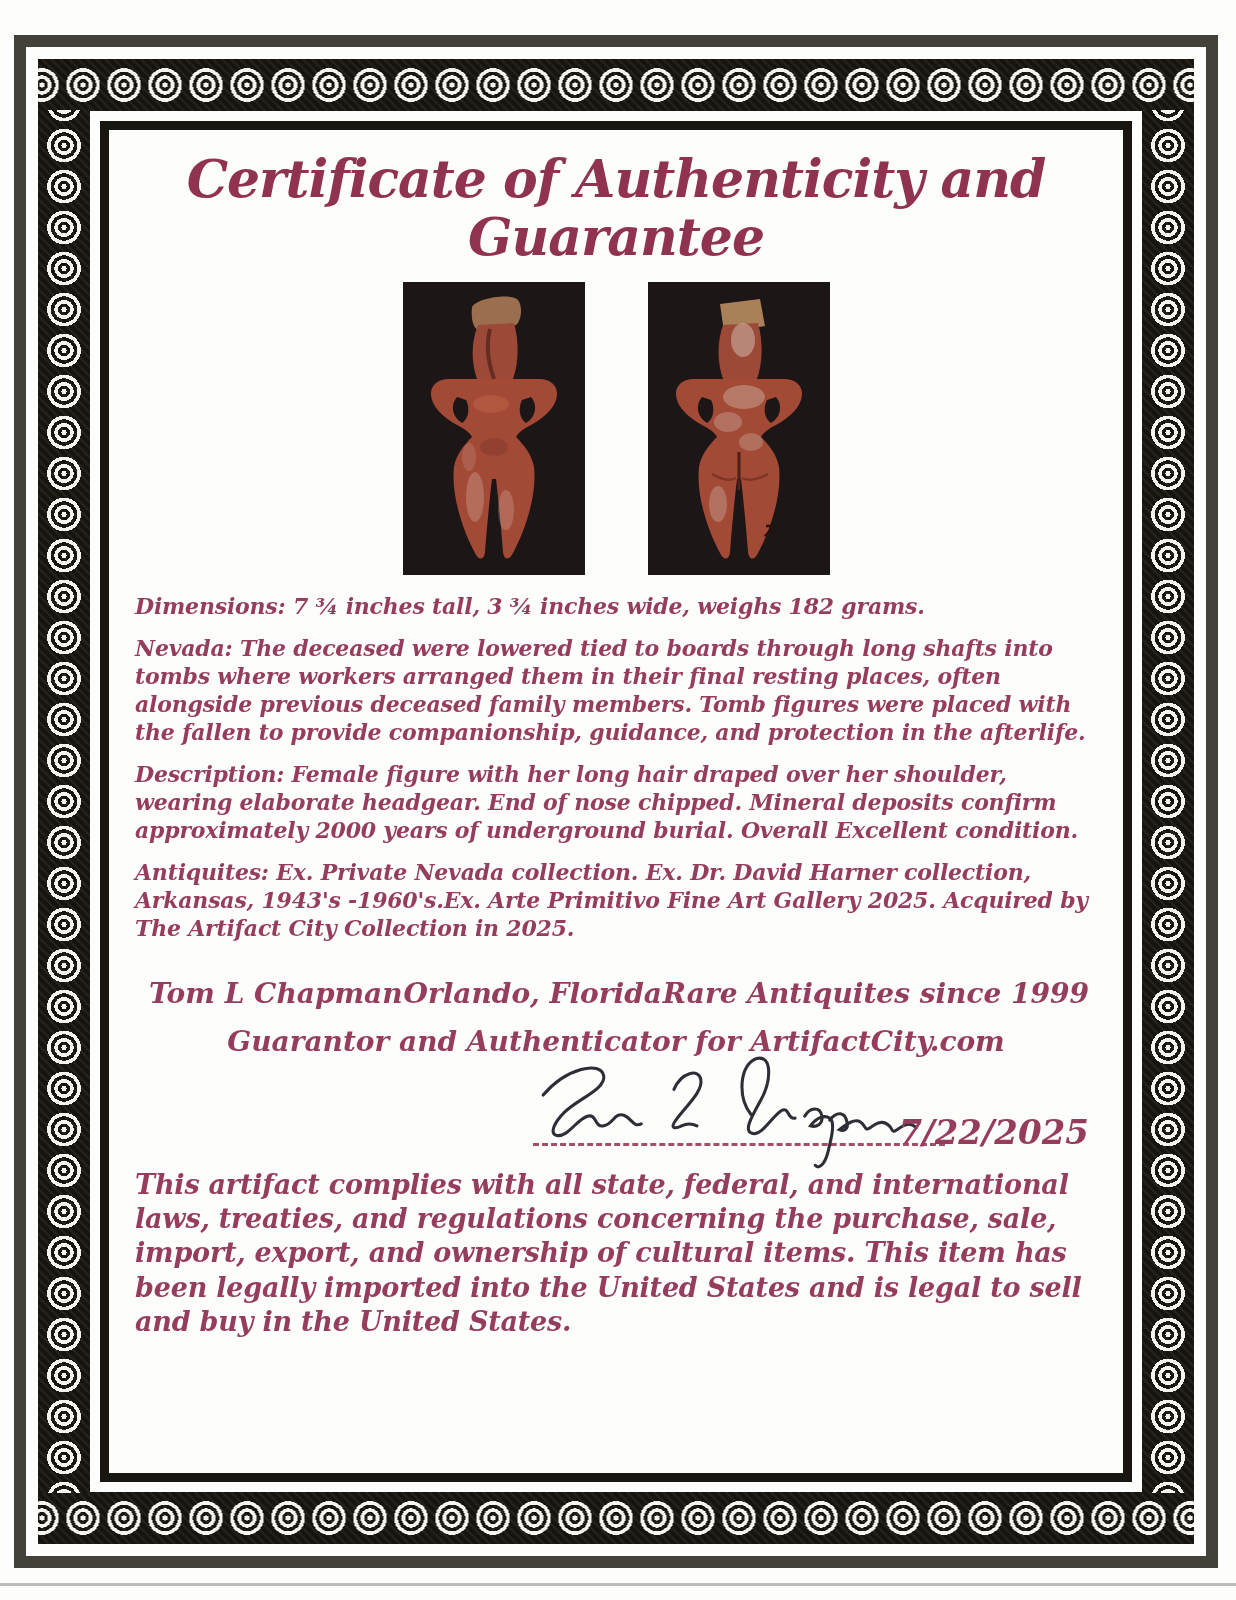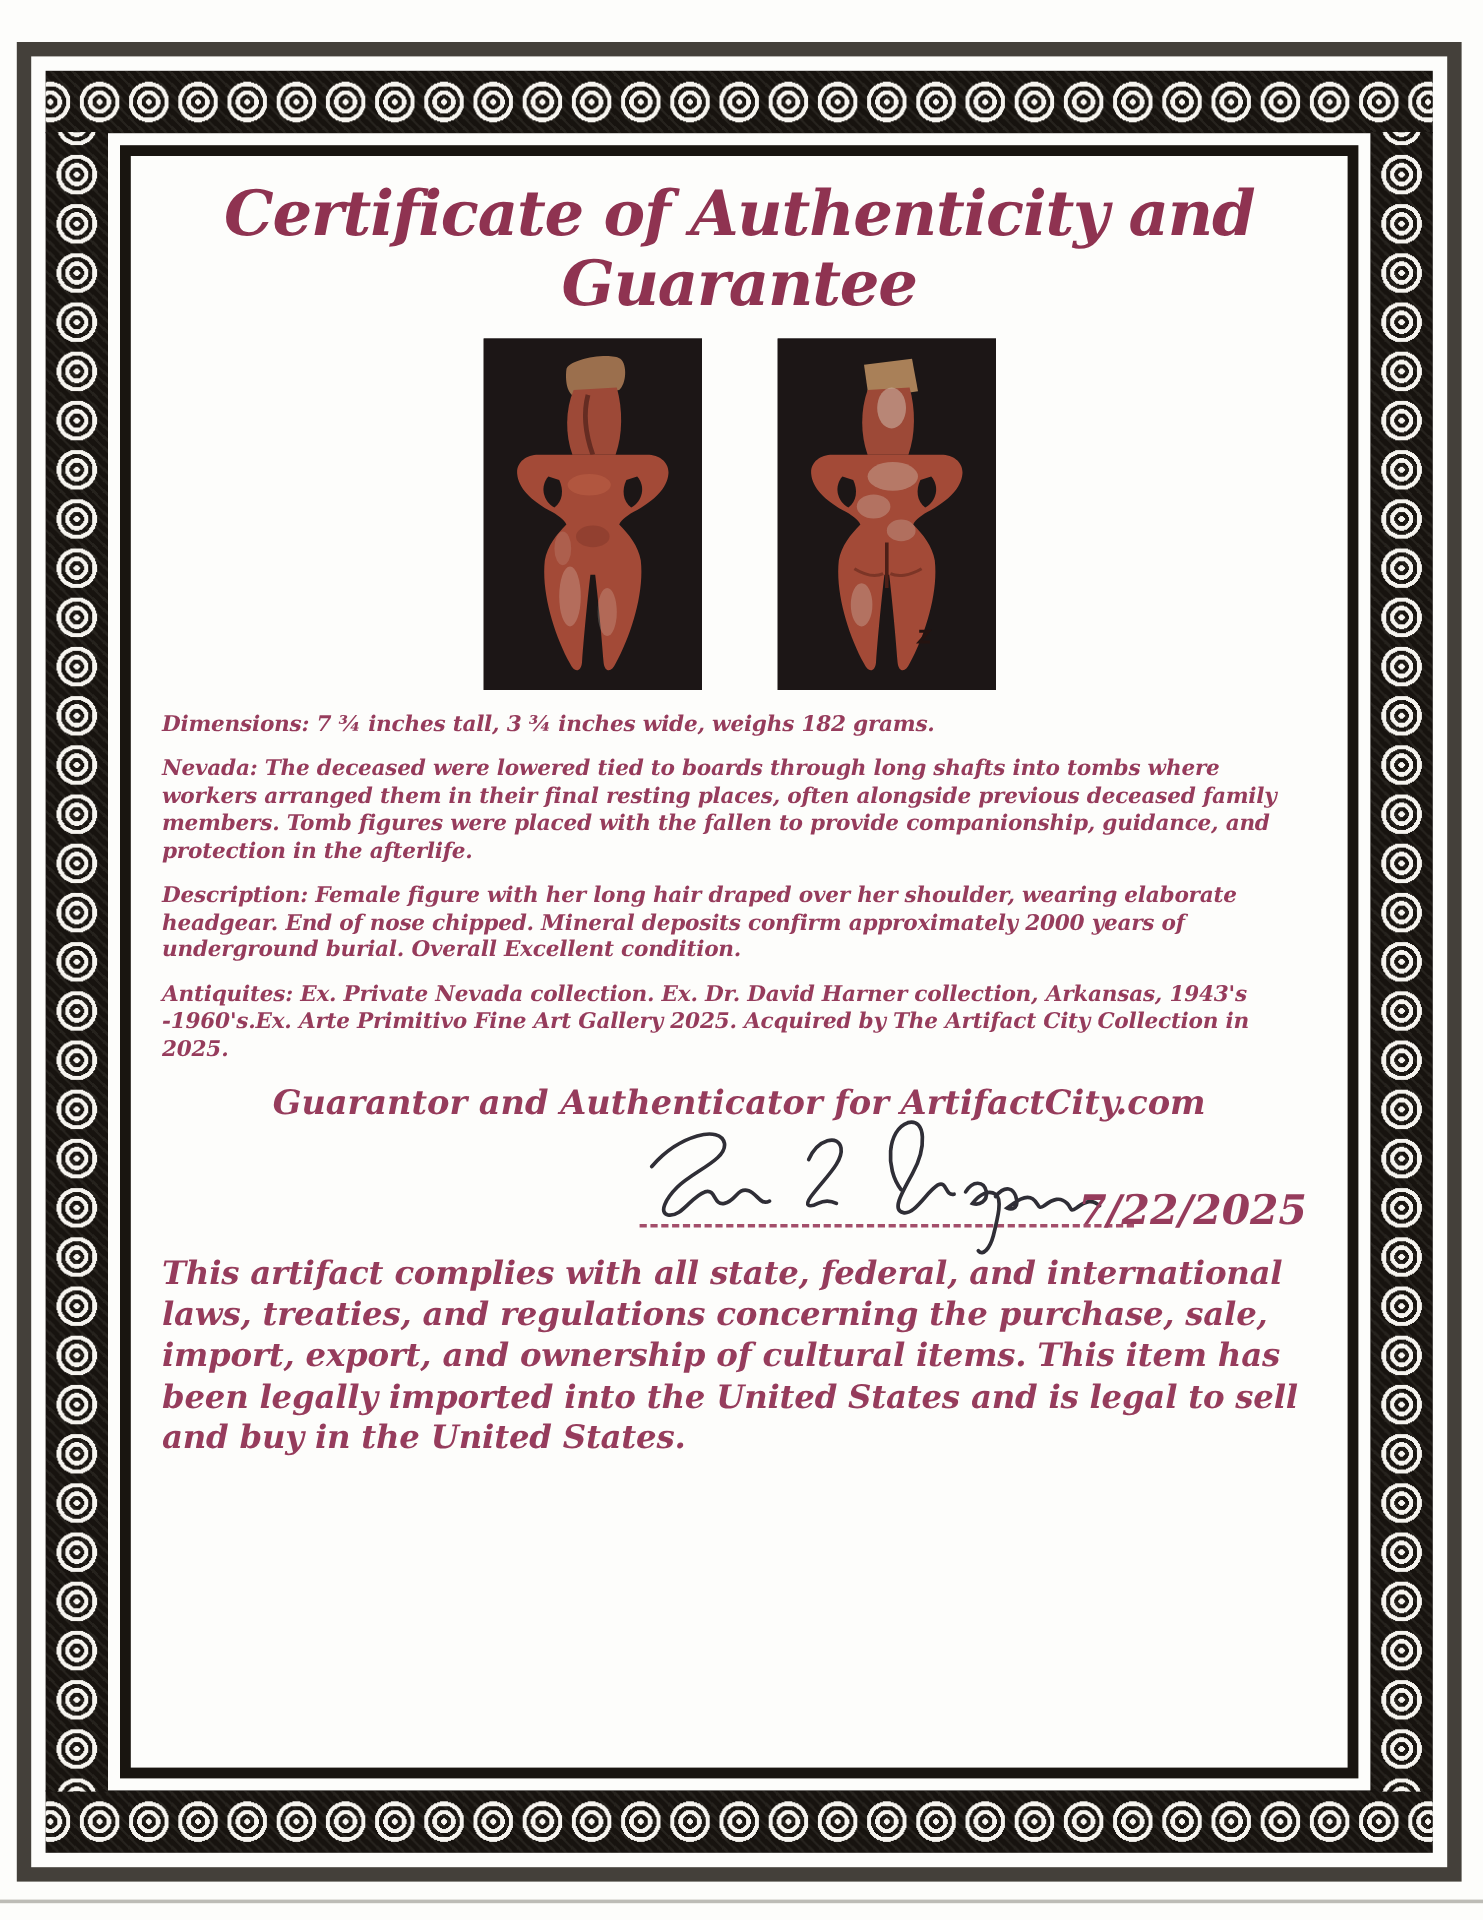--- a/index.html
+++ b/index.html
@@ -29,21 +29,21 @@
     width:100%;height:100%;box-sizing:border-box;border:9px solid #191510;
     background:#fdfdfb;padding:12px 26px 8px;overflow:hidden;
     color:#963c5c;font-style:italic;font-weight:bold;
   }
   
   .title{font-size:52px;line-height:1.12;text-align:center;color:#8f3351;margin:8px 0 16px;letter-spacing:-1px;}
   .statement{text-align:center;font-size:27.5px;line-height:1.24;margin-bottom:4px;}
   .photos{display:flex;justify-content:center;gap:63px;margin:12px 0 18px;}
   .photo{width:182px;height:293px;background:#1c1616;flex:0 0 auto;}
   .photo svg{display:block;width:100%;height:100%;}
-  .para{font-size:18px;line-height:1.27;margin:0 0 14px;letter-spacing:-0.2px;font-style:italic;}
+  .para{font-size:22px;line-height:1.27;margin:0 0 14px;letter-spacing:-0.2px;font-style:italic;}
   .sec-label{font-weight:bold;}
   .names{display:flex;justify-content:space-between;align-items:baseline;font-size:28px;margin:34px 8px 0 14px;}
   .role{text-align:center;font-size:28px;margin-top:15px;font-style:italic;}
   .sigblock{position:relative;height:108px;}
   .sig-line{position:absolute;left:398px;bottom:20px;width:412px;border-bottom:3px dashed #a34e6a;}
   .sig-svg{position:absolute;left:352px;bottom:-6px;width:470px;height:125px;}
   .sig-date{position:absolute;right:8px;bottom:14px;font-size:34px;}
   .legal{font-size:27px;line-height:1.27;margin-top:2px;letter-spacing:-0.2px;}
   .scan-edge{position:absolute;left:0;right:0;bottom:14px;height:3px;background:#bdbcb6;}
 </style>
@@ -101,20 +101,25 @@
           </div>
 
           <p class="para"><span class="sec-label">Dimensions:</span><span> 7 ¾ inches tall, 3 ¾ inches wide, weighs 182 grams.</span></p>
 
           <p class="para"><span class="sec-label">Nevada:</span><span> The deceased were lowered tied to boards through long shafts into tombs where workers arranged them in their final resting places, often alongside previous deceased family members. Tomb figures were placed with the fallen to provide companionship, guidance, and protection in the afterlife.</span></p>
 
           <p class="para"><span class="sec-label">Description:</span><span> Female figure with her long hair draped over her shoulder, wearing elaborate headgear. End of nose chipped. Mineral deposits confirm approximately 2000 years of underground burial. Overall Excellent condition.</span></p>
 
           <p class="para"><span class="sec-label">Antiquites:</span><span> Ex. Private Nevada collection. Ex. Dr. David Harner collection, Arkansas, 1943's -1960's.Ex. Arte Primitivo Fine Art Gallery 2025. Acquired by The Artifact City Collection in 2025.</span></p>
 
+          <div class="names">
+            <span>Tom L Chapman</span>
+            <span>Orlando, Florida</span>
+            <span>Rare Antiquites since 1999</span>
+          </div>
 
           <div class="role">Guarantor and Authenticator for ArtifactCity.com</div>
 
           <div class="sigblock">
             <div class="sig-line"></div>
             <svg class="sig-svg" viewBox="0 0 440 130" xmlns="http://www.w3.org/2000/svg" fill="none" stroke="#2f2e36" stroke-width="3.2" stroke-linecap="round">
               <path d="M34,50 C58,22 94,14 97,30 C99,44 70,54 56,68 C46,78 40,90 48,92 C60,94 68,76 80,72 C90,69 87,84 97,82 C107,80 108,68 118,71 C126,74 128,84 136,80"></path>
               <path d="M170,44 C178,26 196,22 198,34 C200,46 184,60 172,76 C166,84 170,86 178,82 C184,79 190,80 194,82"></path>
               <path d="M250,70 C236,52 238,18 256,12 C272,8 272,34 260,56 C250,74 242,88 252,90 C262,92 272,72 282,66 C290,62 288,76 296,74"></path>
               <path d="M306,72 C312,62 322,62 324,72 C325,80 318,84 312,82 C318,74 326,70 332,74 C338,78 334,94 330,110 C327,121 321,128 317,123"></path>

